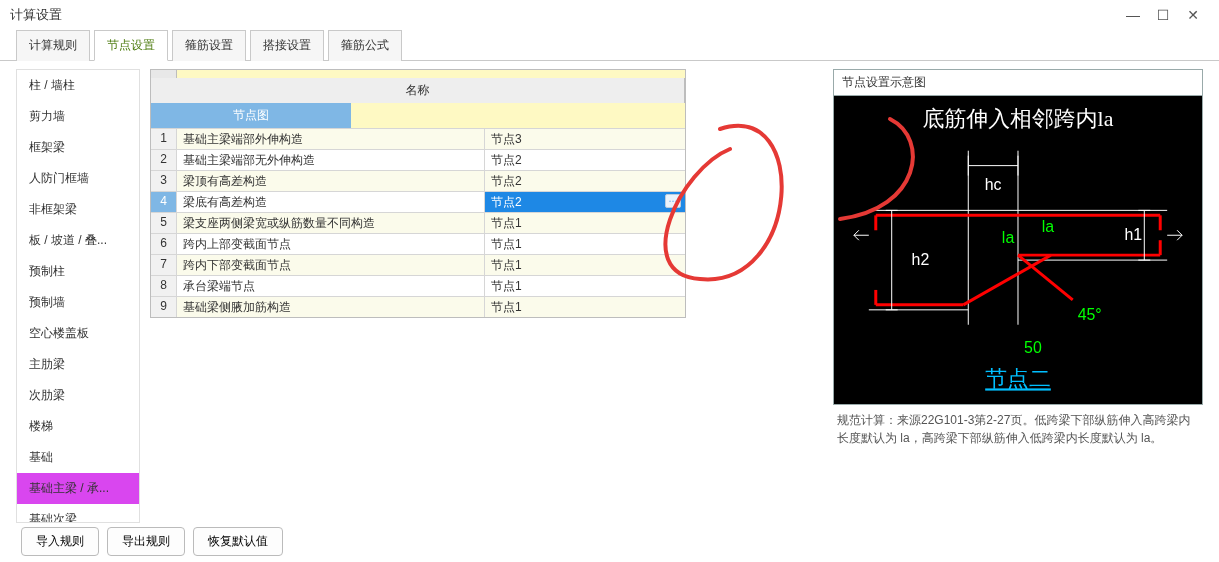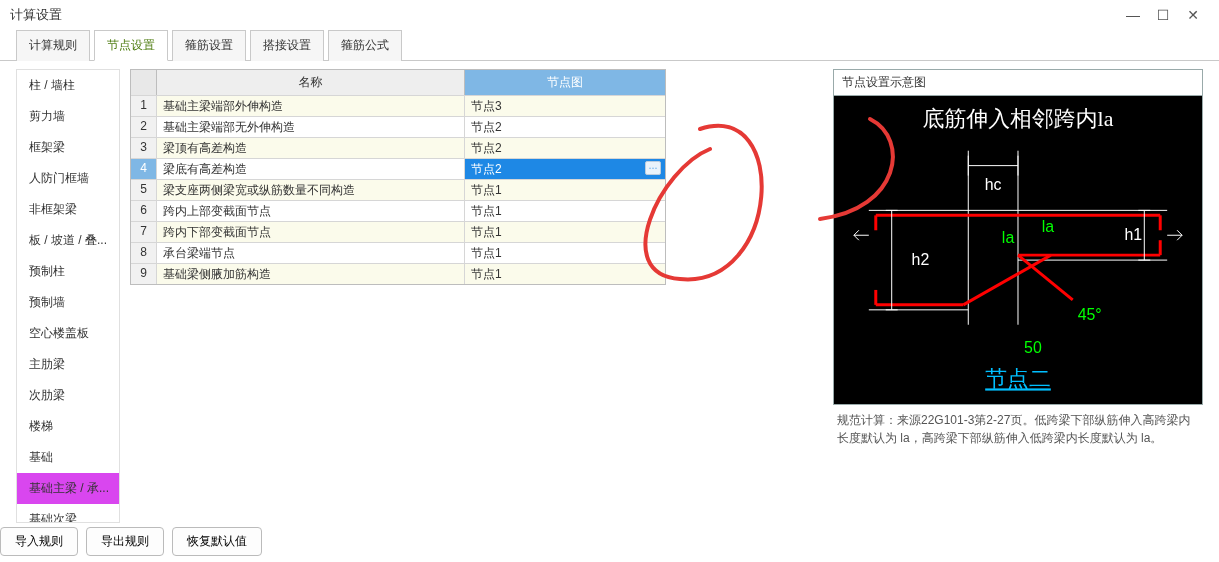--- a/index.html
+++ b/index.html
@@ -4,46 +4,46 @@
   <style>
     * { box-sizing: border-box; margin: 0; padding: 0; }
     body { font-family: "Microsoft YaHei", sans-serif; font-size: 12px; background: #fff; color: #333; width: 1219px; height: 562px; overflow: hidden; position: relative; }
     .titlebar { height: 30px; line-height: 30px; padding: 0 10px; font-size: 13px; display: flex; justify-content: space-between; gap: 44px; }
     .win-controls { display: flex; gap: 14px; align-items: center; padding-right: 8px; }
     .win-controls span { width: 16px; display: inline-flex; justify-content: center; color: #555; font-size: 14px; cursor: default; }
     .tabs { display: flex; border-bottom: 1px solid #c9c9c9; padding: 0 16px; }
     .tab { padding: 6px 12px; border: 1px solid #c9c9c9; border-bottom: none; margin-right: 4px; margin-bottom: -1px; background: #f6f6f6; cursor: pointer; font-size: 12px; }
     .tab.active { color: #4d7c0f; border-color: #c9c9c9; border-bottom: 1px solid #fff; background: #fff; }
     .main { display: flex; padding: 8px 16px 0 16px; gap: 10px; height: 462px; }
-    .sidebar { width: 104px; border: 1px solid #e0e0e0; overflow-y: auto; }
+    .sidebar { width: 124px; border: 1px solid #e0e0e0; overflow-y: auto; }
     .sidebar-item { padding: 7px 12px; cursor: pointer; white-space: nowrap; font-size: 12px; }
     .sidebar-item.active { background: #d946ef; }
     .center { flex: 1; position: relative; }
     .table { border: 1px solid #bdbdbd; width: 536px; }
-    .thead { display: flex; background: #0f766e; }
+    .thead { display: flex; background: #fef9c3; flex-direction: column; }
     .th { padding: 4px; text-align: center; border-right: 1px solid #bdbdbd; font-size: 12px; }
     .th.idx { width: 26px; background: #e8e8e8; }
     .th.name { flex: 1; background: #eee; }
     .th.node { width: 200px; background: #7fb7e5; color: #fff; border-right: none; }
     .trow { display: flex; border-top: 1px solid #d6d6d6; height: 21px; }
     .trow.sel .cell.node-cell { background: #1e88e5; color: #fff; position: relative; }
     .cell { padding: 2px 6px; border-right: 1px solid #d6d6d6; font-size: 12px; overflow: hidden; white-space: nowrap; }
     .cell.idx { width: 26px; text-align: center; background: #f1f1f1; }
     .cell.name-cell { flex: 1; }
     .alt .cell.name-cell { background: #fbfbeb; }
     .alt .cell.node-cell { background: #fbfbeb; }
     .cell.node-cell { width: 200px; border-right: none; }
     .dots-btn { position: absolute; right: 4px; top: 2px; width: 16px; height: 14px; border: 1px solid #bcd; background: #eaf3fb; color: #1e88e5; font-size: 9px; line-height: 12px; text-align: center; border-radius: 2px; cursor: pointer; }
     .annotation { position: absolute; left: 400px; top: 20px; pointer-events: none; }
     .right-panel { width: 370px; }
     .diagram-box { border: 1px solid #9aa; }
     .diagram-title { padding: 4px 8px; font-size: 12px; border-bottom: 1px solid #9aa; }
     .diagram-svg { width: 100%; background: #000; display: block; }
     .desc { padding: 6px 4px; font-size: 12px; color: #555; line-height: 1.5; }
-    .bottom-buttons { position: absolute; bottom: 6px; left: 0; display: flex; gap: 8px; }
+    .bottom-buttons { position: absolute; bottom: 6px; left: 21px; display: flex; gap: 8px; }
     .btn { padding: 5px 14px; border: 1px solid #bbb; background: #fdfdfd; border-radius: 4px; cursor: pointer; font-size: 12px; }
   </style>
 </head>
 <body>
 
 <div class="titlebar">
   <span>计算设置</span>
   <div class="win-controls">
     <span>―</span>
     <span>☐</span>

